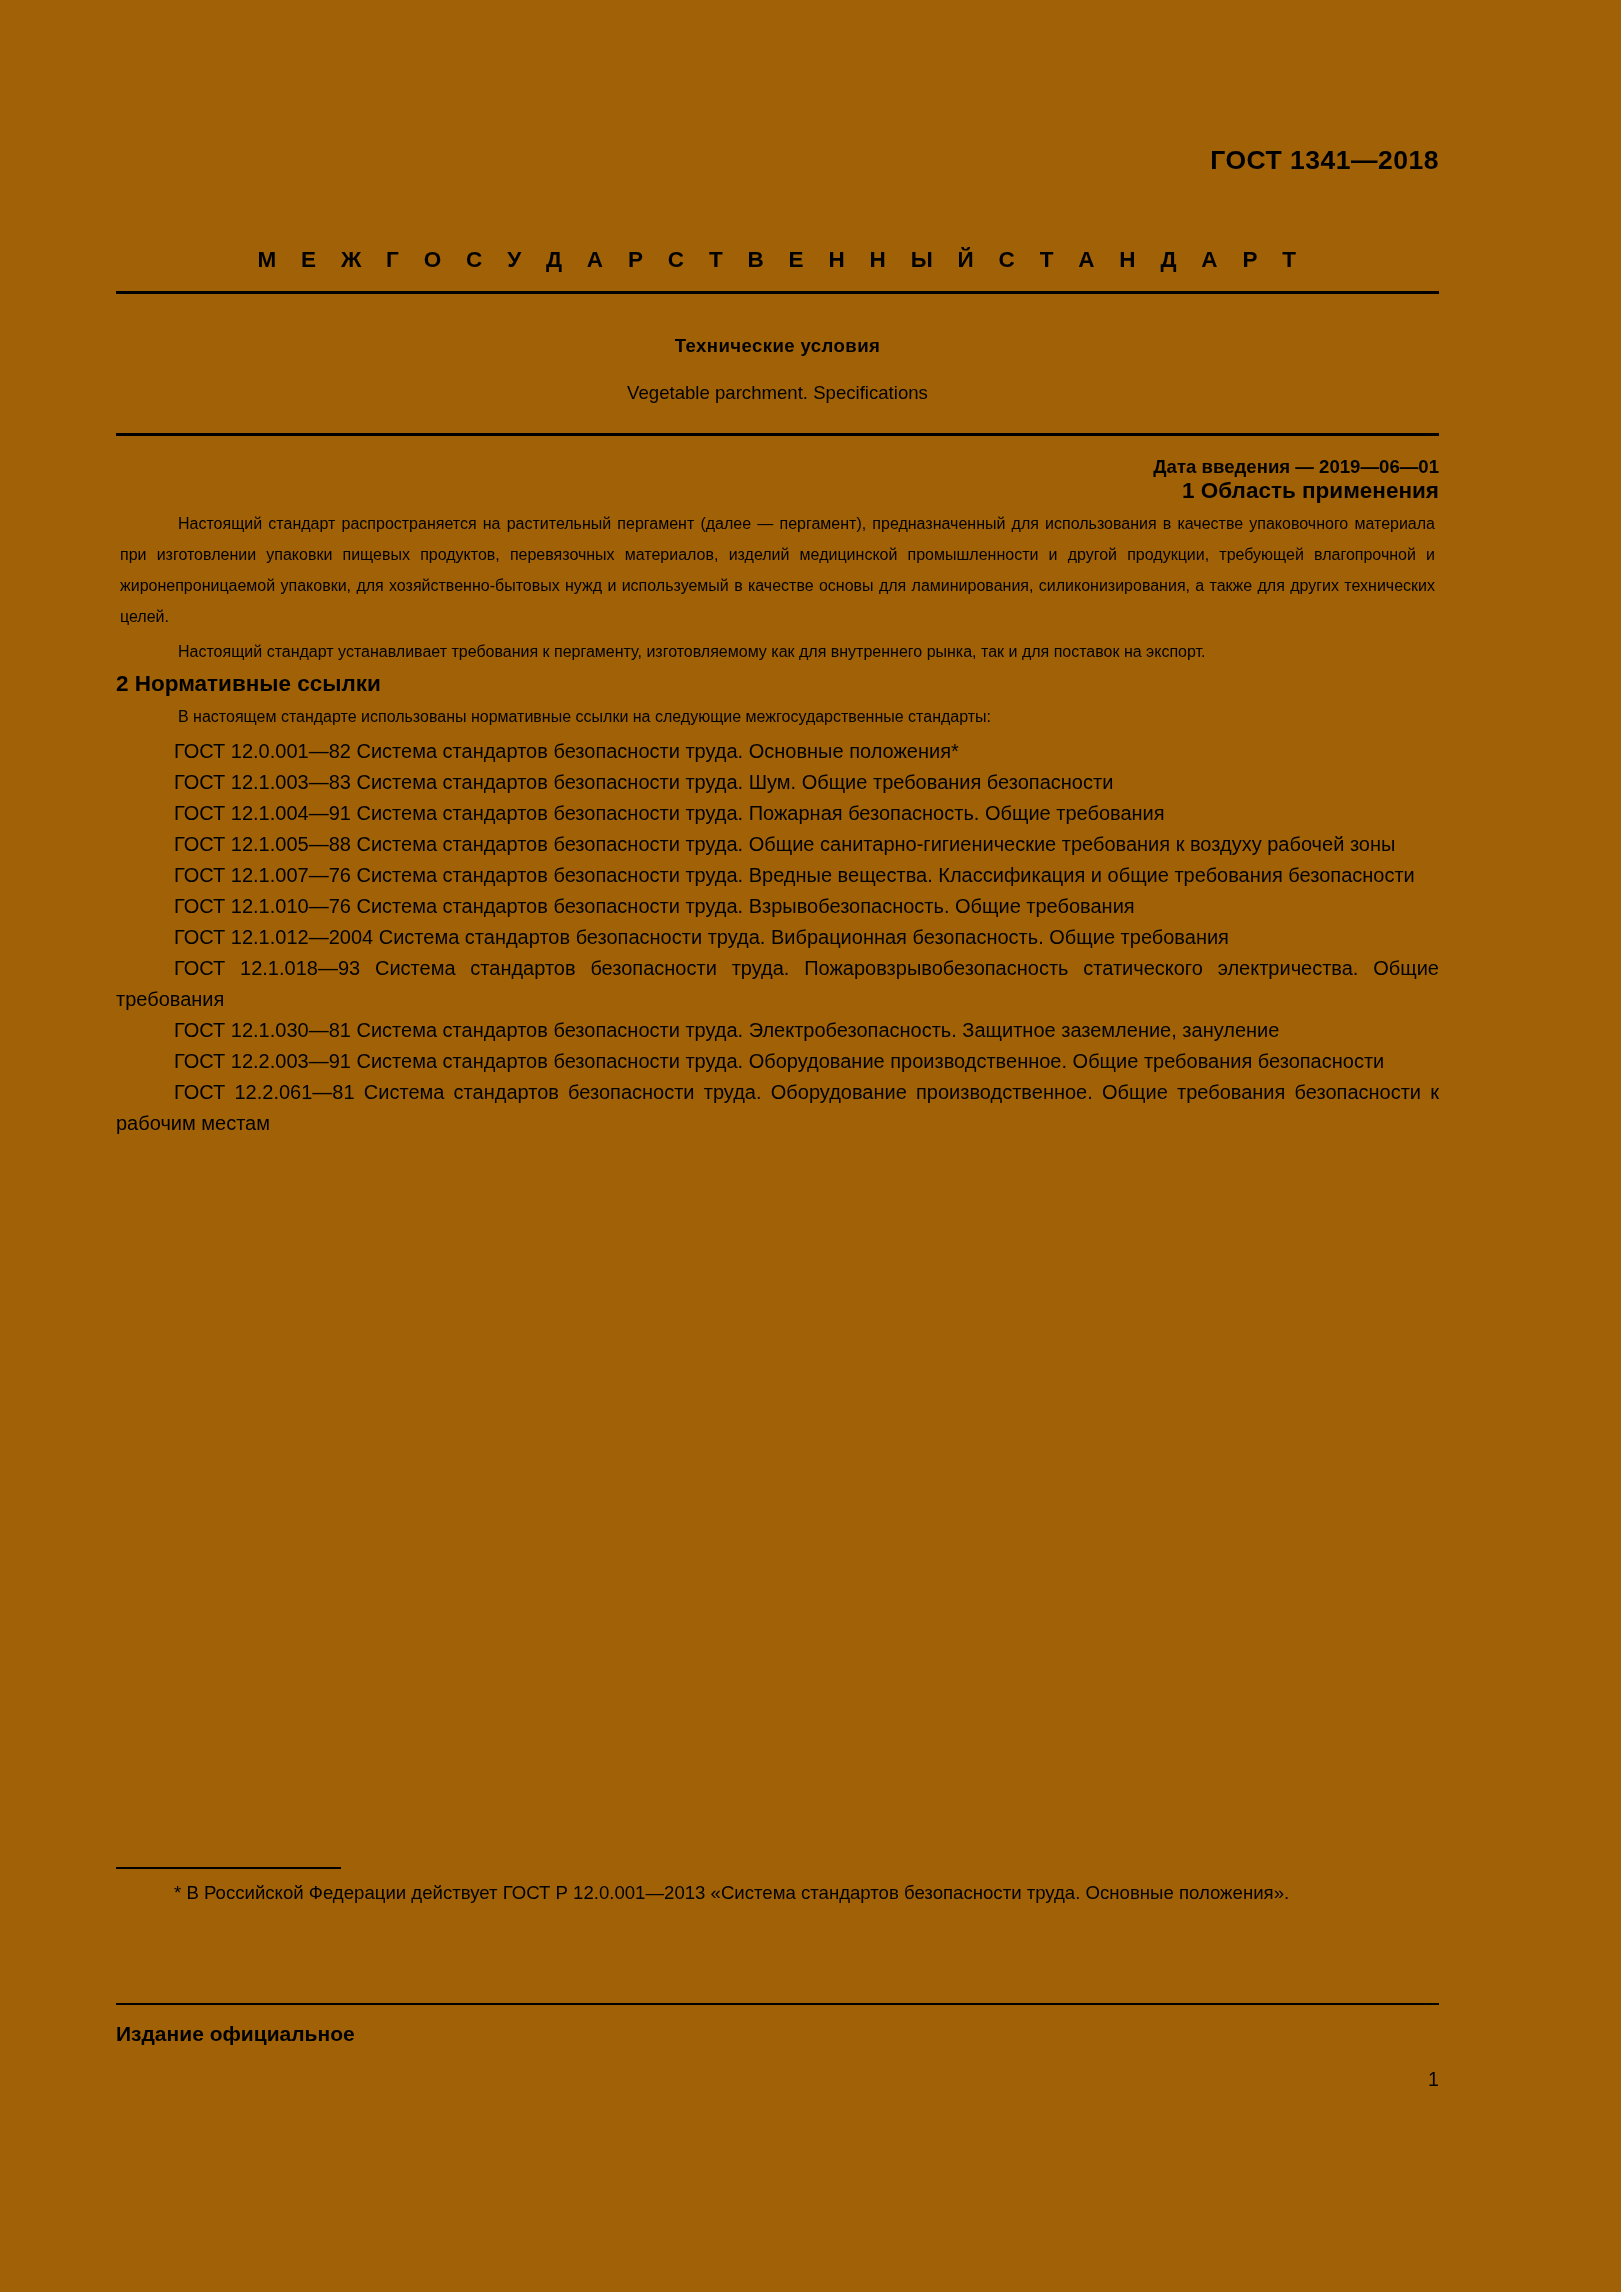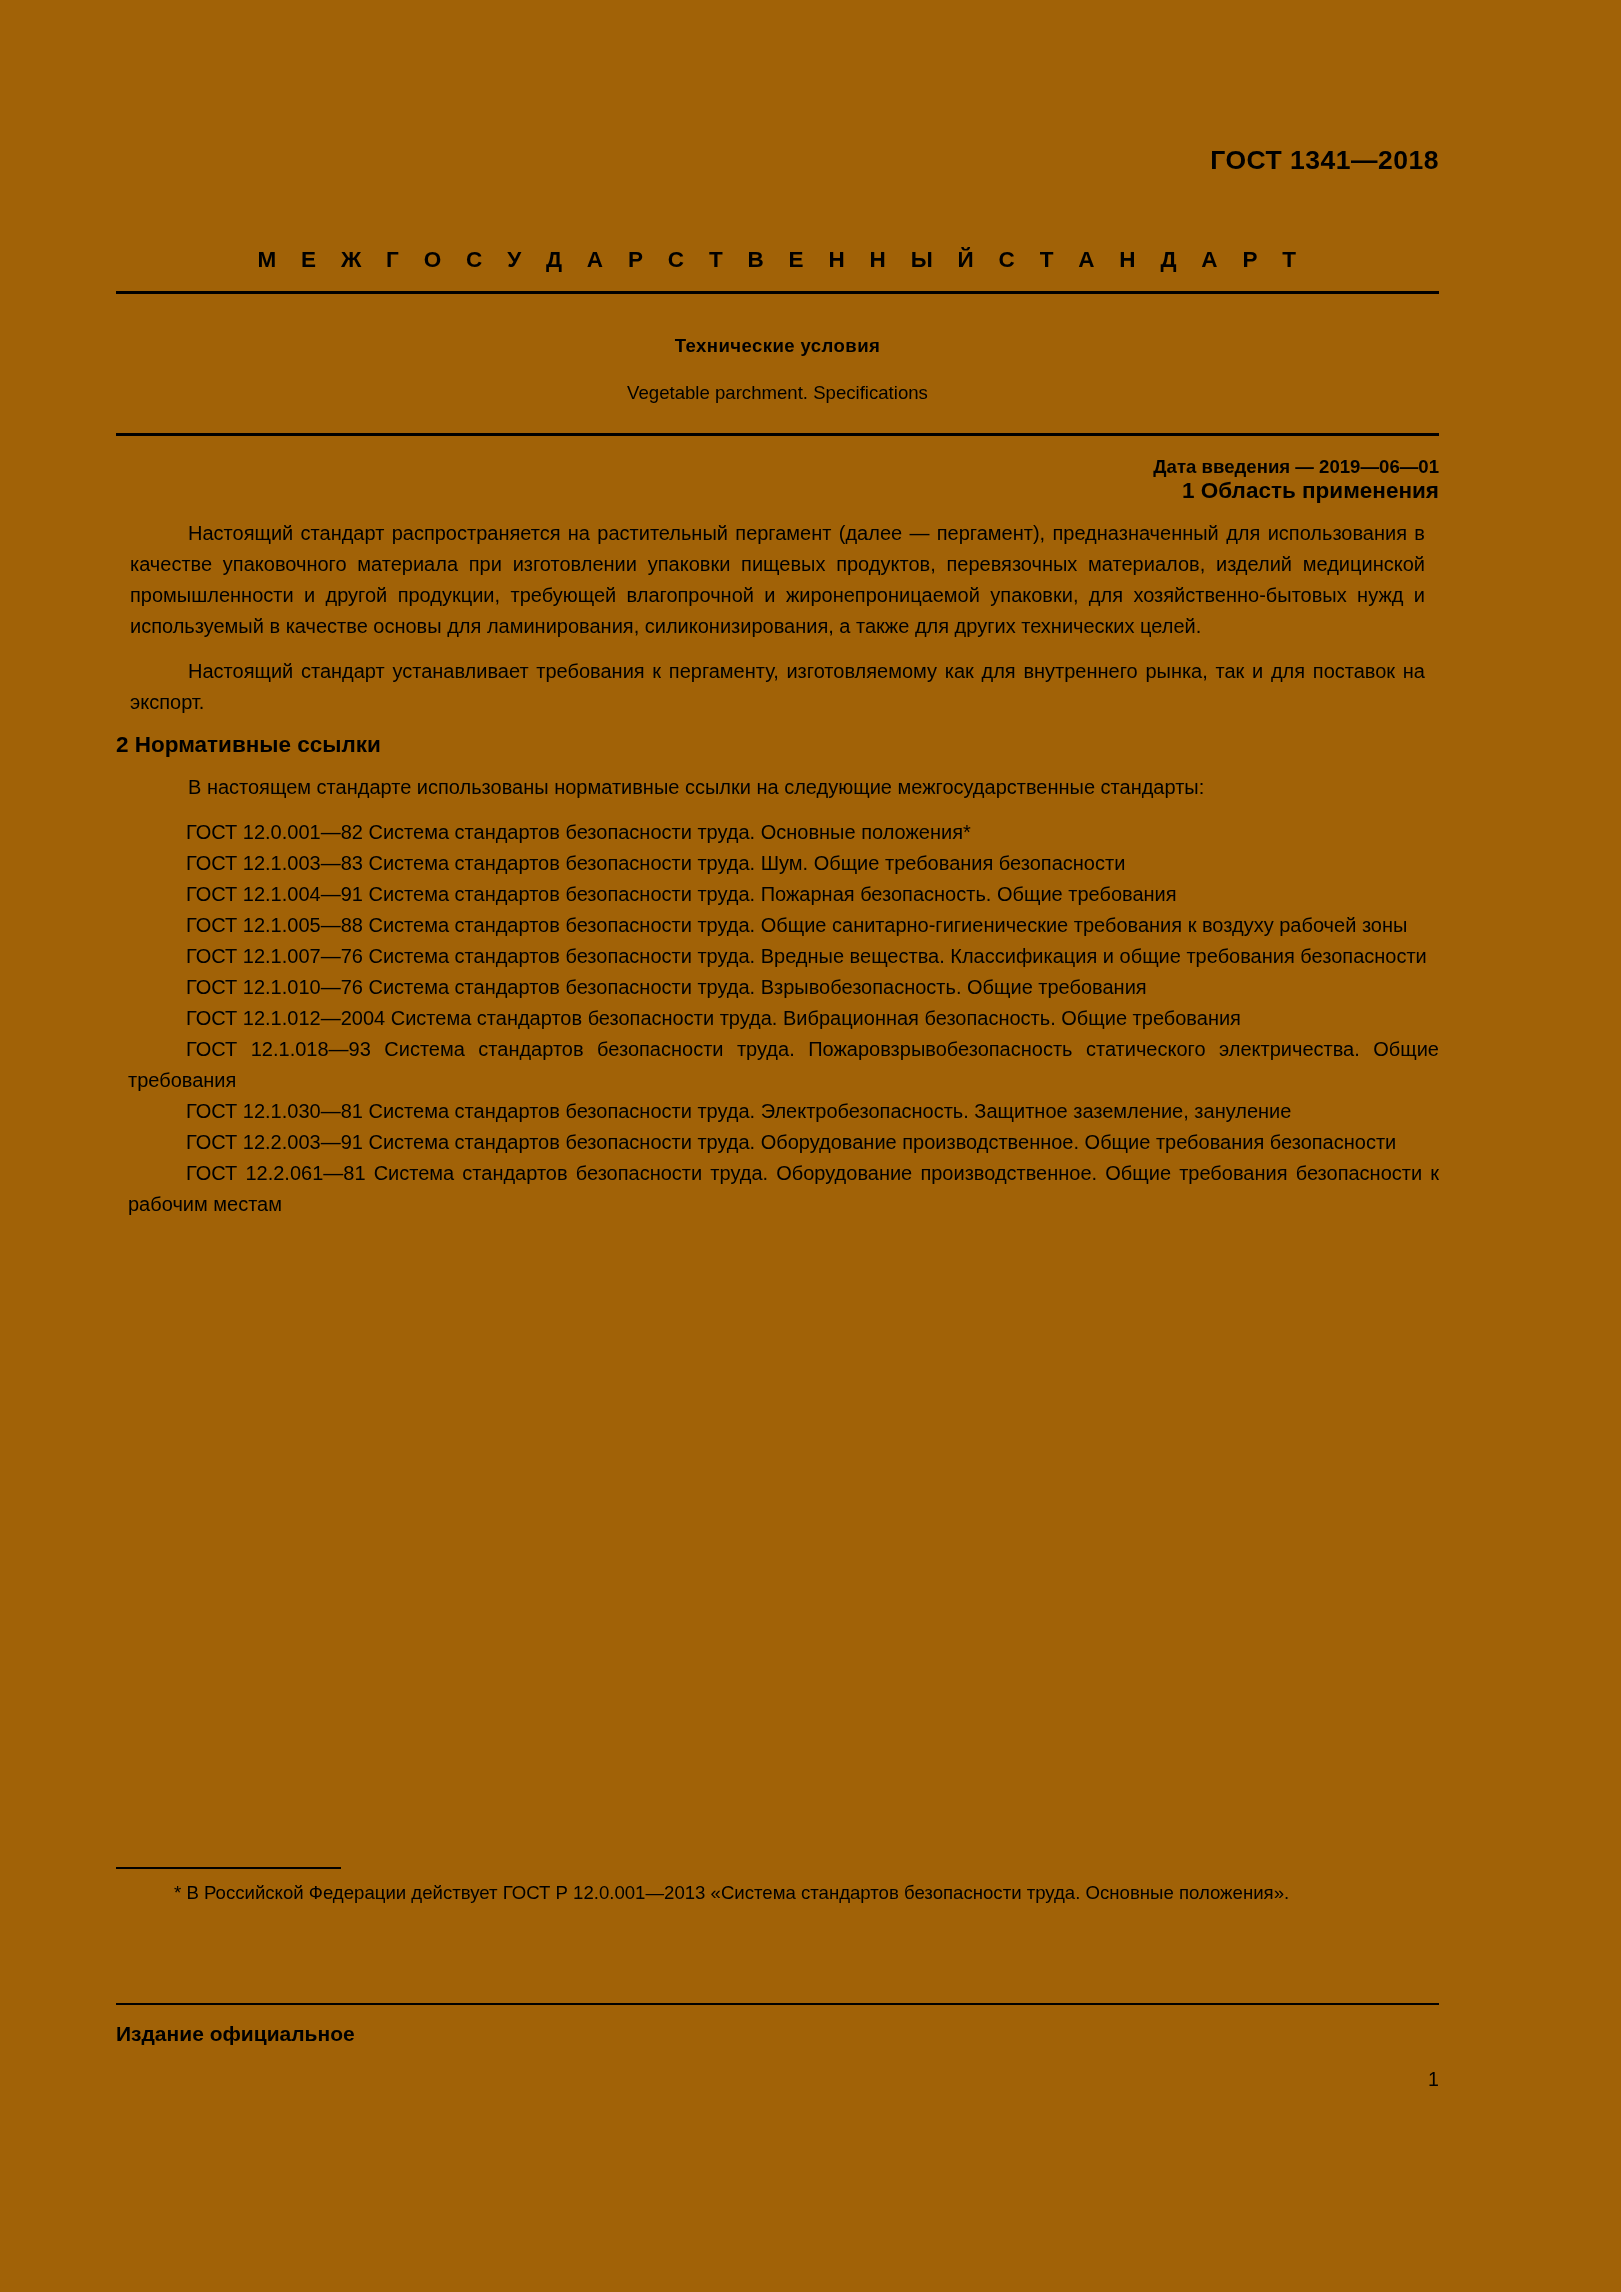--- a/index.html
+++ b/index.html
@@ -82,35 +82,35 @@
   }
   h2.section {
     font-size: 22.5px;
     font-weight: bold;
     margin: 0;
     padding: 0;
   }
   .s1 { margin-top: 88px; padding-left: 58px; text-align: right; }
   .s2 { margin-top: 51px; padding-left: 58px; }
   p.body-text {
-    font-size: 20px;
+    font-size: 16px;
     line-height: 31px;
-    margin: 14px;
+    margin: 4px;
     text-align: justify;
     text-justify: inter-word;
   }
   .first-para { margin-top: 21.6px; }
   .indent { text-indent: 58px; }
   .ref-list p {
     font-size: 20px;
     line-height: 31px;
     margin: 0;
     text-align: justify;
   }
-  .ref-list { margin-top: 0; margin-left: 12px; }
+  .ref-list { margin-top: 0; }
   .footnote-wrap {
     position: absolute;
     left: 0;
     top: 1867px;
     width: 1323px;
   }
   .footnote-rule {
     border: none;
     border-top: 2px solid #000;
     width: 225px;

